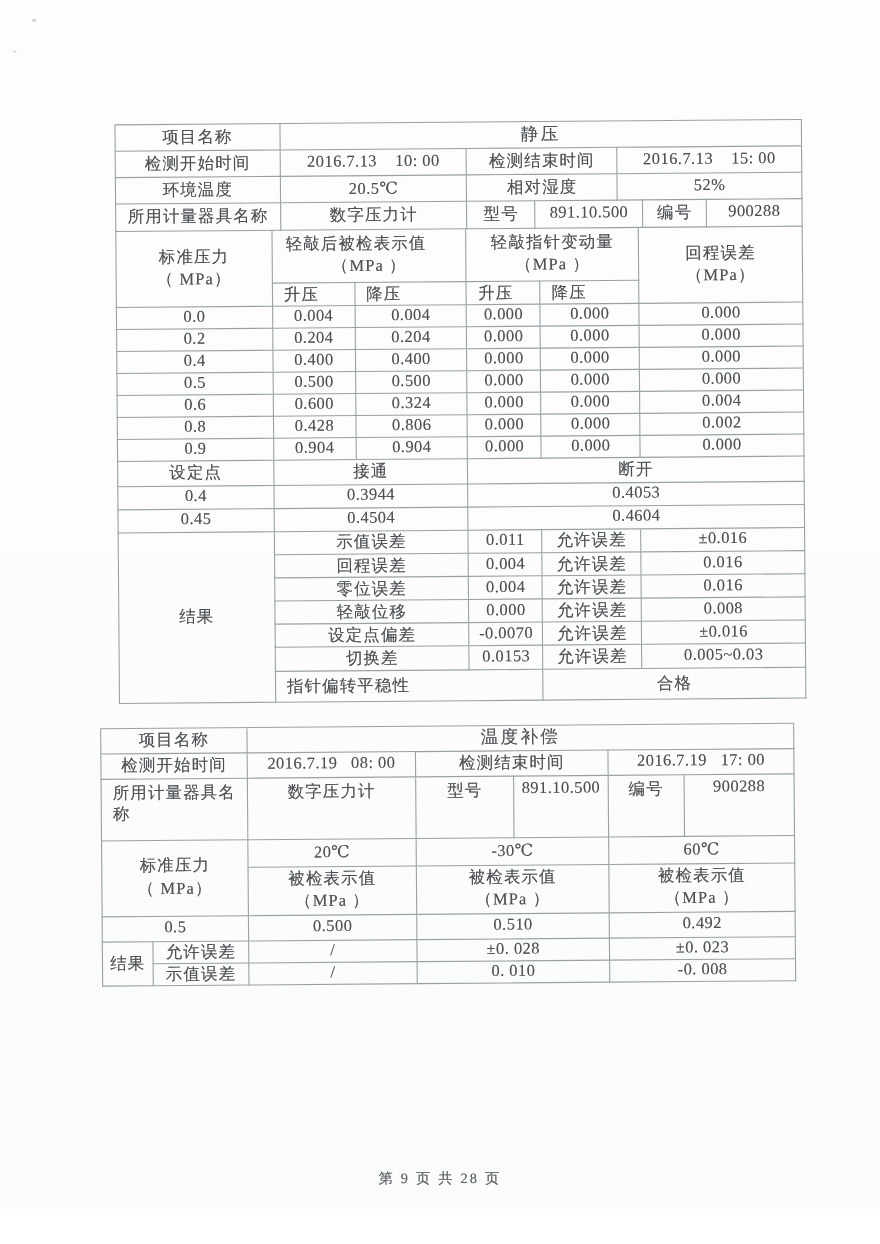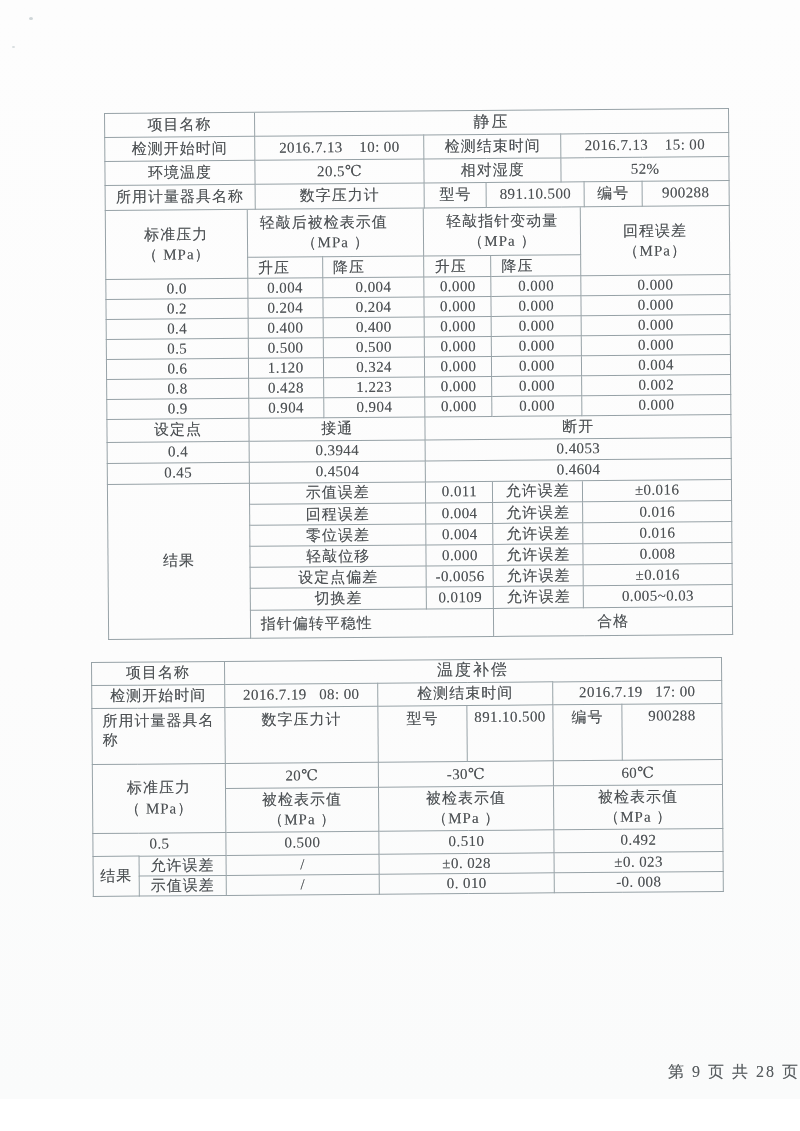--- a/index.html
+++ b/index.html
@@ -36,21 +36,21 @@
     text-shadow:0 0 0.6px rgba(90,95,98,0.55);
   }
   .num{letter-spacing:0.4px;}
   .pre{white-space:pre;}
   .big{font-size:16px;letter-spacing:2px;}
   .two span{display:block;line-height:1.35;}
   .leftal{text-align:left;padding-left:10px;}
   .vtop td{vertical-align:top;padding-top:3px;}
   .footer{
     position:absolute;left:0;top:1062px;width:100%;
-    text-align:right;font-size:16px;letter-spacing:2px;color:#585d60;
+    text-align:center;font-size:13px;letter-spacing:2px;color:#585d60;
     text-shadow:0 0 0.6px rgba(90,95,98,0.5);
   }
   .speck{position:absolute;background:#aab6ba;border-radius:50%;}
   .sp1{left:29px;top:17px;width:4px;height:3px;opacity:.55;}
   .sp2{left:12px;top:46px;width:3px;height:2px;opacity:.45;}
   .sp3{left:6px;top:1112px;width:6px;height:2px;opacity:.5;}
 </style>
 </head>
 <body>
 
@@ -157,30 +157,30 @@
       <tr style="height:20px">
         <td class="num">0.5</td>
         <td class="num">0.500</td>
         <td class="num">0.500</td>
         <td class="num">0.000</td>
         <td class="num">0.000</td>
         <td class="num">0.000</td>
       </tr>
       <tr style="height:20px">
         <td class="num">0.6</td>
-        <td class="num">1.120</td>
+        <td class="num">0.600</td>
         <td class="num">0.324</td>
         <td class="num">0.000</td>
         <td class="num">0.000</td>
         <td class="num">0.004</td>
       </tr>
       <tr style="height:20px">
         <td class="num">0.8</td>
         <td class="num">0.428</td>
-        <td class="num">1.223</td>
+        <td class="num">0.806</td>
         <td class="num">0.000</td>
         <td class="num">0.000</td>
         <td class="num">0.002</td>
       </tr>
       <tr style="height:20px">
         <td class="num">0.9</td>
         <td class="num">0.904</td>
         <td class="num">0.904</td>
         <td class="num">0.000</td>
         <td class="num">0.000</td>
@@ -243,27 +243,27 @@
         <td class="num">0.016</td>
       </tr>
       <tr style="height:21px">
         <td>轻敲位移</td>
         <td class="num">0.000</td>
         <td>允许误差</td>
         <td class="num">0.008</td>
       </tr>
       <tr style="height:21px">
         <td>设定点偏差</td>
-        <td class="num">-0.0056</td>
+        <td class="num">-0.0070</td>
         <td>允许误差</td>
         <td class="num">±0.016</td>
       </tr>
       <tr style="height:22px">
         <td>切换差</td>
-        <td class="num">0.0109</td>
+        <td class="num">0.0153</td>
         <td>允许误差</td>
         <td class="num">0.005~0.03</td>
       </tr>
       <tr style="height:28px">
         <td colspan="2" class="leftal">指针偏转平稳性</td>
         <td colspan="2">合格</td>
       </tr>
     </tbody>
       </table>
   </div>

